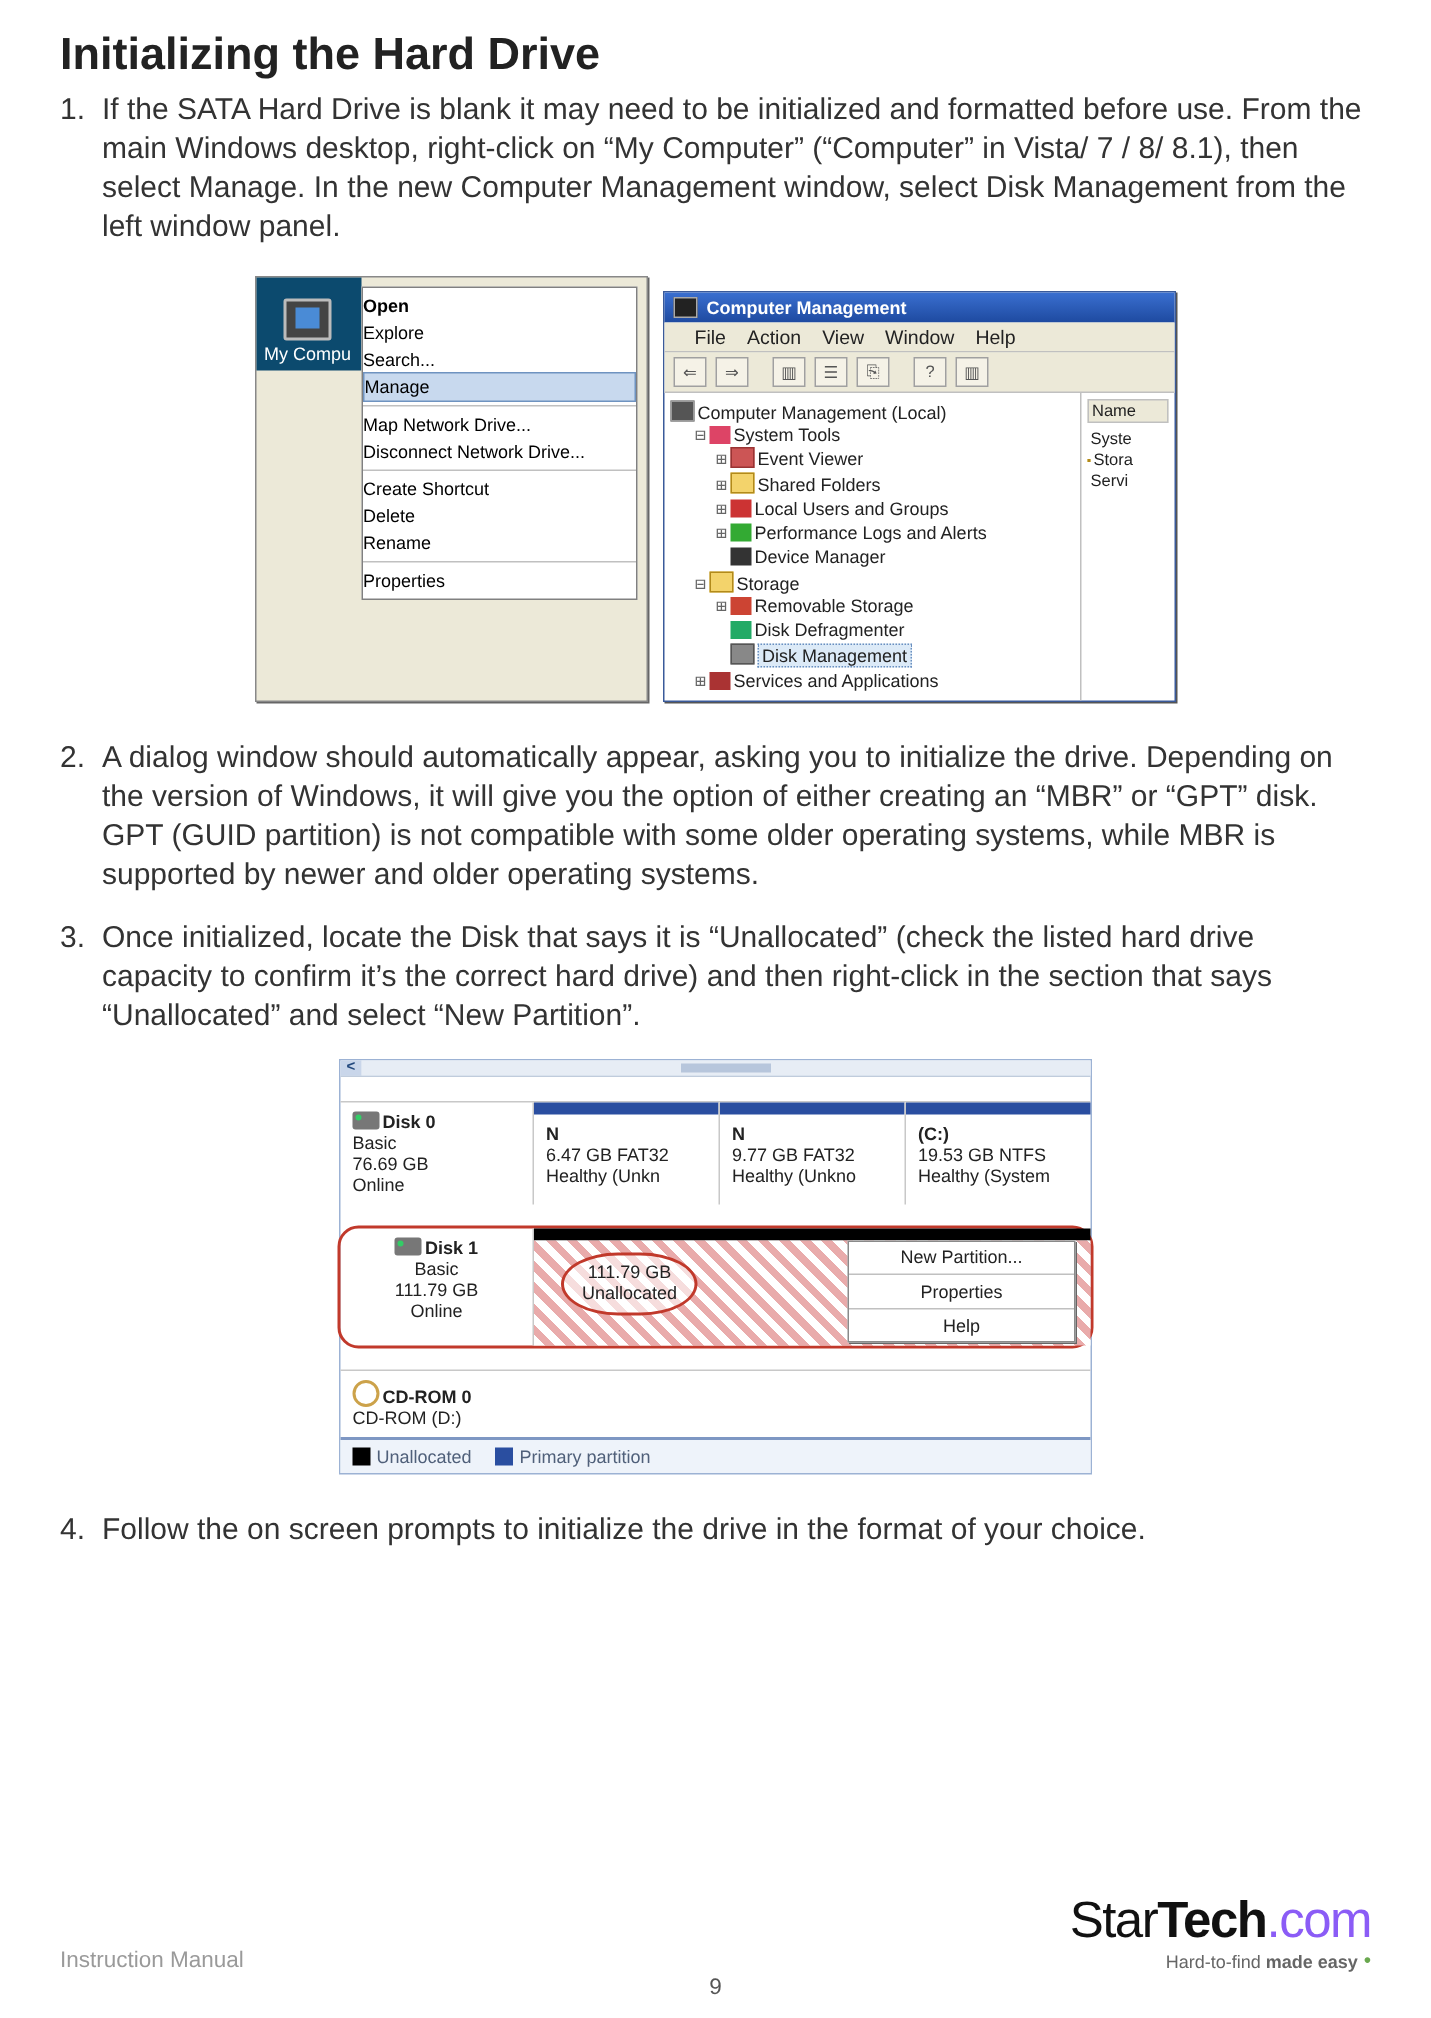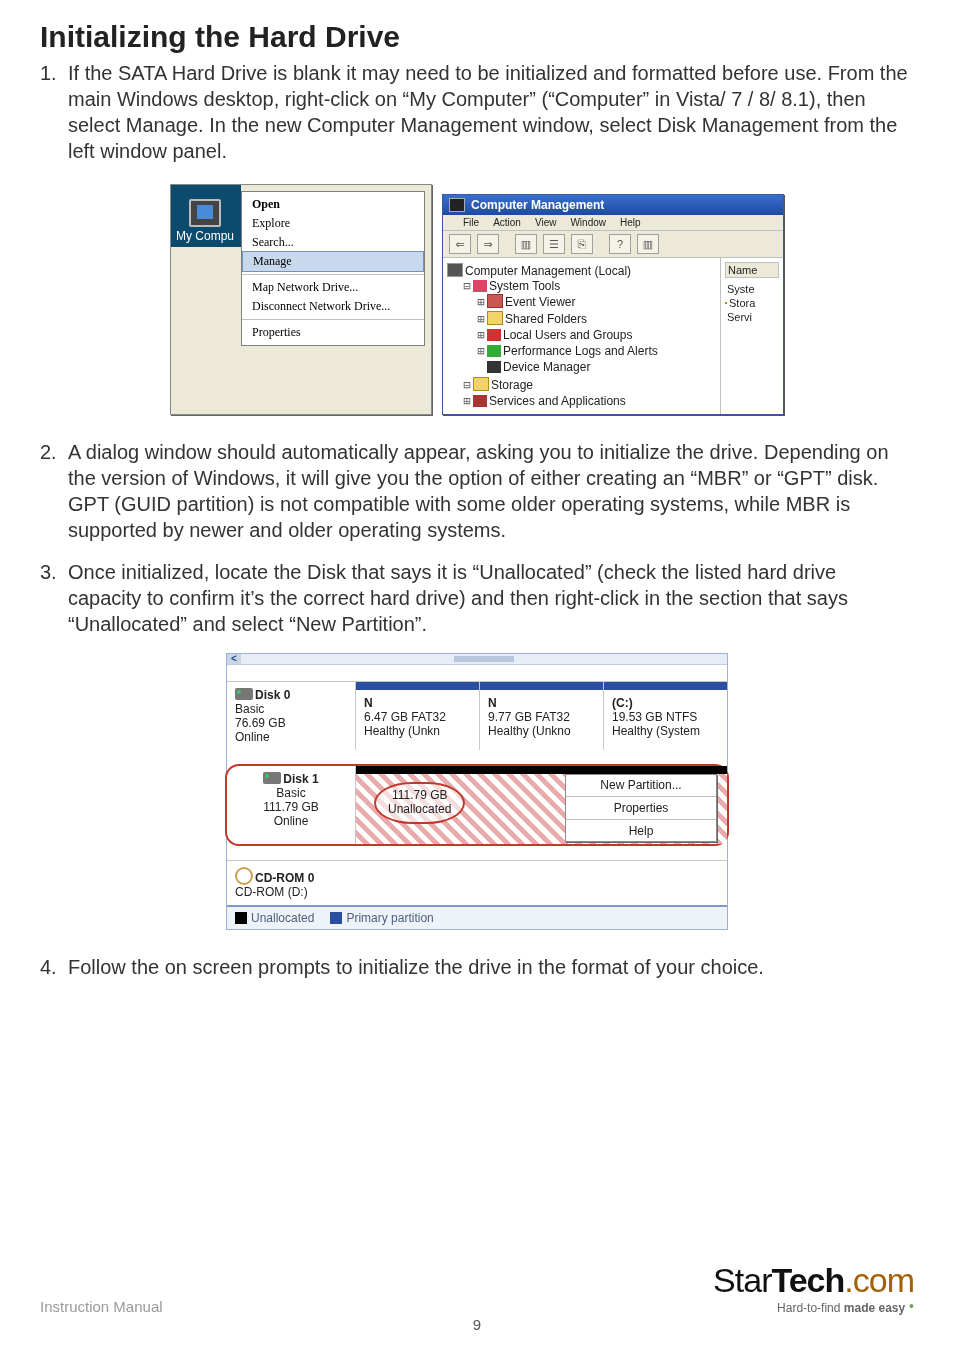--- a/index.html
+++ b/index.html
@@ -11,28 +11,28 @@
   .figwrap{display:flex;justify-content:center;gap:10px;margin:20px 0 24px 0;}
   
   .ctxpanel{border:1px solid #888;background:#ece9d8;width:260px;box-shadow:1px 1px 0 #666;}
   .ctxpanel .hdr{display:flex;align-items:flex-start;}
   .mycomp{background:#0c4a6e;color:#fff;font-family:Tahoma,Arial,sans-serif;font-size:12px;padding:14px 6px 4px 4px;display:flex;flex-direction:column;align-items:center;width:60px;}
   .mycomp .pc{width:28px;height:24px;background:#444;border:2px solid #bbb;border-radius:2px;position:relative;margin-bottom:2px;}
   .mycomp .pc::after{content:"";position:absolute;left:6px;right:6px;top:4px;bottom:6px;background:#4a8bd6;}
   .menu{flex:1;background:#fff;border:1px solid #808080;margin:6px 6px 6px 0;font-family:Tahoma,Arial,sans-serif;font-size:12px;color:#000;}
   .menu .grp{border-bottom:1px solid #c0c0c0;padding:3px 0;}
   .menu .grp:last-child{border-bottom:none;}
-  .menu .mi{padding:2px 10px;white-space:nowrap;font-family:Liberation Serif, serif;}
+  .menu .mi{padding:2px 0;white-space:nowrap;}
   .menu .mi.bold{font-weight:700;}
   .menu .mi.sel{background:#c8d9ee;border:1px solid #6f93c0;margin:-1px 0;}
   
   .cmwin{border:1px solid #3a5a9a;width:340px;background:#fff;box-shadow:1px 1px 0 #555;margin-top:10px;}
   .titlebar{background:linear-gradient(#3a6fd0,#1e4aa0);color:#fff;font-family:Tahoma,Arial,sans-serif;font-size:12px;font-weight:700;padding:3px 6px;display:flex;align-items:center;gap:6px;}
   .titlebar .ic{width:14px;height:12px;background:#222;border:1px solid #aaa;display:inline-block;}
-  .menubar{background:#ece9d8;font-family:Tahoma,Arial,sans-serif;font-size:10px;padding:2px 4px;display:flex;gap:14px;border-bottom:1px solid #c0c0c0;}
+  .menubar{background:#ece9d8;font-family:Tahoma,Arial,sans-serif;font-size:13px;padding:2px 4px;display:flex;gap:14px;border-bottom:1px solid #c0c0c0;}
   .menubar span:first-child{display:inline-flex;align-items:center;gap:4px;}
   .toolbar{background:#ece9d8;border-bottom:1px solid #c0c0c0;padding:3px 6px;display:flex;gap:6px;align-items:center;}
   .tbtn{width:20px;height:18px;border:1px solid #a0a0a0;background:#f5f2e7;display:inline-flex;align-items:center;justify-content:center;font-size:11px;color:#555;}
   .cmbody{display:flex;font-family:Tahoma,Arial,sans-serif;font-size:12px;justify-content:space-between;}
   .tree{flex:1;padding:4px 2px;border-right:1px solid #c0c0c0;}
   .tree ul{list-style:none;margin:0;padding-left:14px;}
   .tree li{padding:1px 0;white-space:nowrap;}
   .tree .tw{color:#666;font-family:monospace;display:inline-block;width:12px;text-align:center;}
   .tree .ico{display:inline-block;width:14px;height:12px;margin-right:2px;vertical-align:-2px;}
   .i-comp{background:#555;border:1px solid #999;}
@@ -82,21 +82,21 @@
   .sw.pp{background:#2a4ea0;}
   .d1wrap{border:2px solid #c1392b;border-radius:14px;margin:-2px;}
   .d1inner{display:flex;}
   
   .footer{position:absolute;left:40px;right:40px;bottom:30px;display:flex;justify-content:space-between;align-items:flex-end;}
   .im{color:#9a9a9a;font-size:15px;}
   .pg{position:absolute;left:50%;transform:translateX(-50%);bottom:12px;font-size:15px;color:#555;}
   .brand{text-align:right;font-family:Arial,sans-serif;}
   .brand .main{font-size:34px;font-weight:400;color:#111;letter-spacing:-1px;}
   .brand .main b{font-weight:800;}
-  .brand .main .c{color:#a16207;}
+  .brand .main .c{color:#8b5cf6;}
   .brand .tag{font-size:12px;color:#666;margin-top:-2px;}
   .brand .tag .dot{color:#6aa84f;font-size:14px;vertical-align:1px;}
 </style>
 </head>
 <body>
 
 <div class="page">
   <h1>Initializing the Hard Drive</h1>
 
   <ol class="steps">
@@ -114,20 +114,25 @@
         <div class="menu">
           <div class="grp">
             <div class="mi bold">Open</div>
             <div class="mi">Explore</div>
             <div class="mi">Search...</div>
             <div class="mi sel">Manage</div>
           </div>
           <div class="grp">
             <div class="mi">Map Network Drive...</div>
             <div class="mi">Disconnect Network Drive...</div>
+          </div>
+          <div class="grp">
+            <div class="mi">Create Shortcut</div>
+            <div class="mi">Delete</div>
+            <div class="mi">Rename</div>
           </div>
           <div class="grp">
             <div class="mi">Properties</div>
           </div>
         </div>
       </div>
     </div>
 
     <div class="cmwin">
       <div class="titlebar">
@@ -163,20 +168,25 @@
                 <li><span class="tw">⊟</span><span class="ico i-tools"></span><span>System Tools</span>
                   <ul>
                     <li><span class="tw">⊞</span><span class="ico i-book"></span><span>Event Viewer</span></li>
                     <li><span class="tw">⊞</span><span class="ico i-fold"></span><span>Shared Folders</span></li>
                     <li><span class="tw">⊞</span><span class="ico i-users"></span><span>Local Users and Groups</span></li>
                     <li><span class="tw">⊞</span><span class="ico i-perf"></span><span>Performance Logs and Alerts</span></li>
                     <li><span class="tw"></span><span class="ico i-dev"></span><span>Device Manager</span></li>
                   </ul>
                 </li>
                 <li><span class="tw">⊟</span><span class="ico i-stor"></span><span>Storage</span>
+                  <ul>
+                    <li><span class="tw">⊞</span><span class="ico i-rem"></span><span>Removable Storage</span></li>
+                    <li><span class="tw"></span><span class="ico i-defrag"></span><span>Disk Defragmenter</span></li>
+                    <li><span class="tw"></span><span class="ico i-disk"></span><span class="sel">Disk Management</span></li>
+                  </ul>
                 </li>
                 <li><span class="tw">⊞</span><span class="ico i-svc"></span><span>Services and Applications</span></li>
               </ul>
             </li>
           </ul>
         </div>
         <div class="rpanel">
           <div class="colh">Name</div>
           <div class="ritm">
               <span class="ico i-tools"></span>

